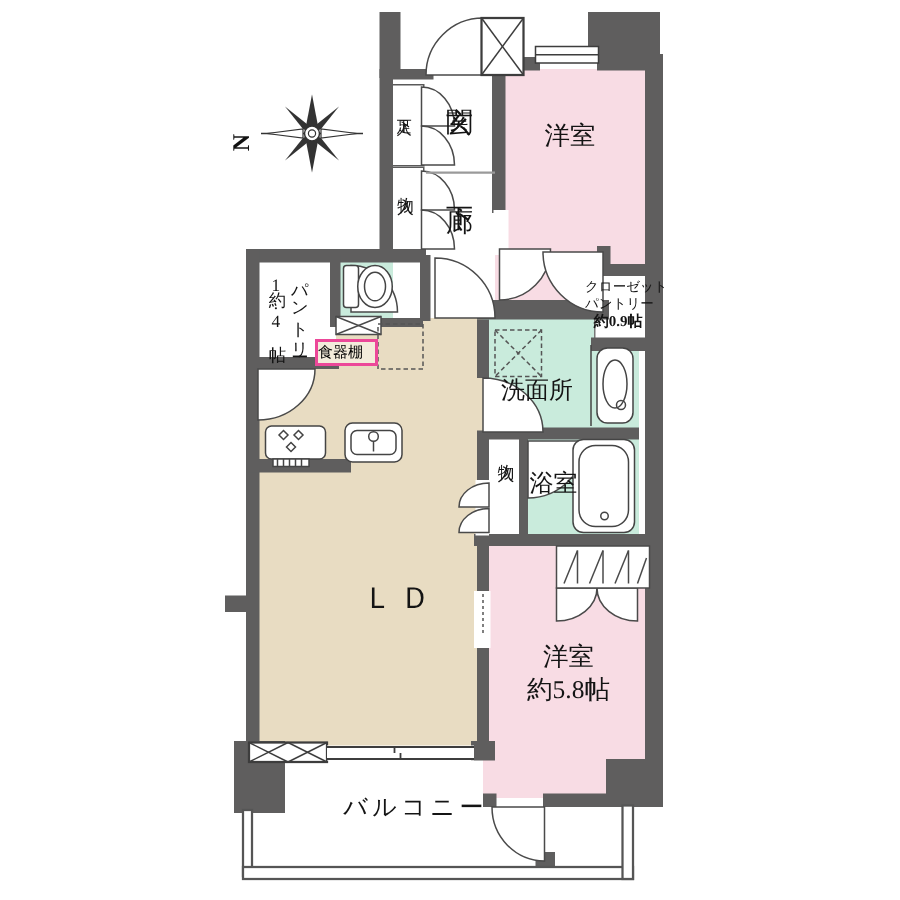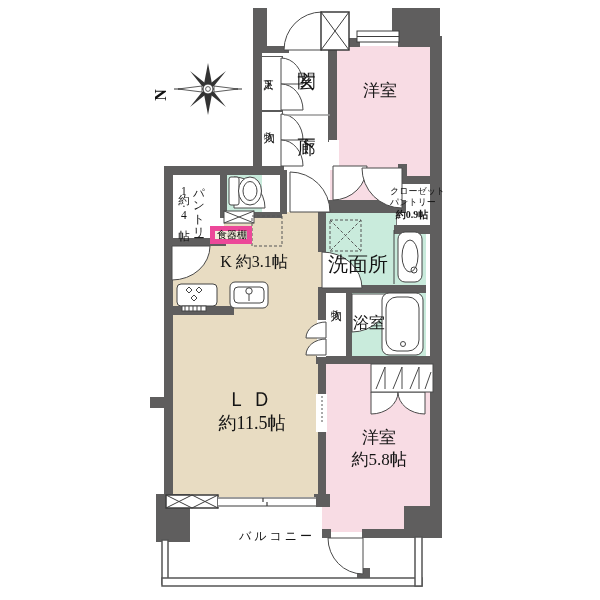--- a/index.html
+++ b/index.html
@@ -3,22 +3,22 @@
 <meta charset="utf-8">
 <style>
   html,body{margin:0;padding:0;background:#fff}
   .stage{position:relative;width:600px;height:600px;background:#ffffff;overflow:hidden;
          font-family:"Liberation Serif","DejaVu Serif",serif;}
   .wall{position:absolute;background:#5f5e5e}
   .room{position:absolute}
   .lbl{position:absolute;color:#141414;text-align:center;line-height:1.3;white-space:nowrap}
   .v{writing-mode:vertical-rl;text-orientation:upright;letter-spacing:1px}
   .thinbox{position:absolute;background:#fff;border:1px solid #5a5a5a;box-sizing:border-box}
-  .dishbox{position:absolute;background:#f3ecdb;border:5px solid #ec4899;box-sizing:border-box;
-           display:flex;align-items:center;justify-content:flex-end}
+  .dishbox{position:absolute;background:#f3ecdb;border:2px solid #ec4899;box-sizing:border-box;
+           display:flex;align-items:center;justify-content:flex-start}
   svg{position:absolute;left:0;top:0}
 </style>
 </head>
 <body>
 
 <div class="stage">
 
   <div class="room" style="left:168px;top:212px;width:156px;height:286px;background:#e8dcc2"></div>
   <div class="room" style="left:330px;top:46px;width:102px;height:132px;background:#f8dce4"></div>
   <div class="room" style="left:330px;top:176px;width:76px;height:26px;background:#f8dce4"></div>
@@ -227,31 +227,29 @@
 
   <div class="lbl" style="left:390px;top:186px;width:44px;font-size:9px;line-height:1.25">
     <div>クローゼット</div>
     <div>パントリー</div>
     <div style="font-size:10px;font-weight:bold">約0.9帖</div>
   </div>
 
   <div class="lbl v" style="left:191px;top:180px;font-size:11.5px;letter-spacing:0">パントリー</div>
   <div class="lbl v" style="left:176px;top:185px;font-size:11.5px;letter-spacing:0">約1.4帖</div>
 
-  <div class="lbl" style="left:198px;top:252px;width:112px;font-size:16px">K 約3.1帖</div>
-
-  <div class="lbl" style="left:322px;top:251px;width:72px;font-size:20px">洗面所</div>
+
+  <div class="lbl" style="left:322px;top:251px;width:72px;font-size:16px">洗面所</div>
   <div class="lbl" style="left:346px;top:313px;width:46px;font-size:16px">浴室</div>
   <div class="lbl v" style="left:329px;top:301px;font-size:11px;letter-spacing:0">物入</div>
 
-  <div class="lbl" style="left:197px;top:386px;width:110px">
+  <div class="lbl" style="left:212px;top:386px;width:110px">
     <div style="font-size:20px;letter-spacing:5px">ＬＤ</div>
-    <div style="font-size:18px">約11.5帖</div>
   </div>
 
   <div class="lbl" style="left:326px;top:427px;width:106px;font-size:17px">
     <div>洋室</div>
     <div>約5.8帖</div>
   </div>
 
-  <div class="lbl" style="left:210px;top:529px;width:134px;font-size:12px;letter-spacing:3px">バルコニー</div>
+  <div class="lbl" style="left:210px;top:529px;width:134px;font-size:16px;letter-spacing:3px">バルコニー</div>
 
 </div>
 
 </body></html>

